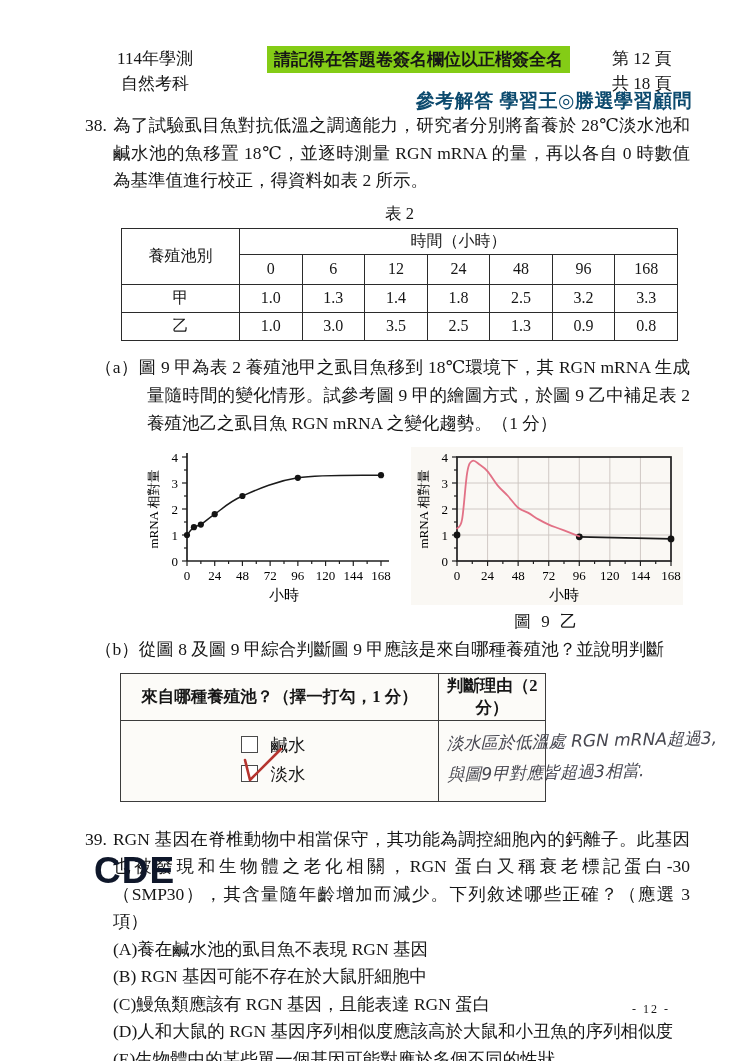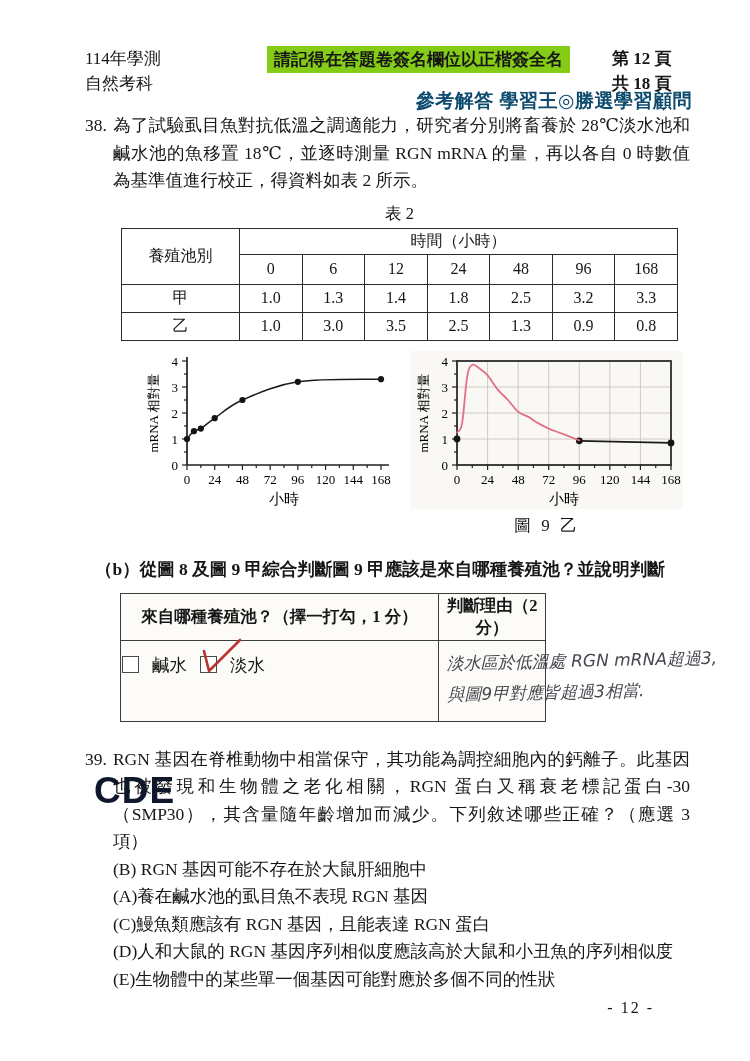--- a/index.html
+++ b/index.html
@@ -2,24 +2,24 @@
 <html><head>
 <meta charset="utf-8">
 <style>
   html,body{margin:0;padding:0;background:#e8e8e8;}
   .page{position:relative;width:750px;height:1061px;background:#ffffff;margin:0 auto;
         font-family:"Liberation Serif","DejaVu Serif",serif;color:#161616;overflow:hidden;}
   .content{padding:46px 60px 0 85px;}
 
   
   .header{display:flex;font-size:17px;line-height:25px;}
-  .h-left{width:140px;}
+  .h-left{width:140px;text-align:center;}
   .h-center{flex:1;text-align:center;}
   .notice{background:#84cc16;font-weight:bold;padding:1px 7px;display:inline-block;}
-  .h-right{width:78px;white-space:nowrap;font-weight:bold;}
+  .h-right{width:78px;white-space:nowrap;}
   .credit{position:absolute;right:58px;top:88px;color:#0c4a6e;font-weight:bold;
           font-family:"Liberation Sans","DejaVu Sans",sans-serif;font-size:19px;letter-spacing:0.5px;}
 
   
   .qpara{margin-top:16px;padding-left:28px;text-indent:-28px;font-size:17.5px;line-height:27.5px;text-align:justify;}
   .qnum{margin-right:6px;}
   .subpara{margin:12px 0 0 10px;padding-left:52px;text-indent:-52px;font-size:17.5px;line-height:28px;text-align:justify;}
 
   
   .t2wrap{width:557px;margin:8px 0 0 36px;}
@@ -34,35 +34,35 @@
   .fig{text-align:center;}
   .fig svg{display:block;font-family:"Liberation Serif","DejaVu Serif",serif;}
   .figcap{font-size:17px;margin-top:5px;letter-spacing:3px;}
 
   
   .ansbox{margin:10px 0 0 35px;width:426px;}
   table.ans{border-collapse:collapse;width:100%;table-layout:fixed;background:#fcfbf8;}
   .ans td{border:1.6px solid #3c3c3c;}
   .ans td.ah{height:31px;text-align:center;font-size:16.5px;font-weight:bold;}
   .ans td.abody{height:78px;vertical-align:top;position:relative;overflow:visible;}
-  .cbcol{padding-top:11px;display:flex;flex-direction:row;align-items:center;text-align:center;}
+  .cbcol{padding-top:11px;display:flex;flex-direction:column;align-items:center;gap:5px;text-align:center;}
   .cbrow{display:flex;align-items:center;gap:13px;font-size:17.5px;position:relative;width:78px;}
   .cbox{width:15px;height:15px;border:1.6px solid #4a4a4a;display:inline-block;flex:0 0 auto;background:#fff;}
   .checksvg{position:absolute;left:-10px;top:-20px;pointer-events:none;}
   .hand{position:absolute;left:8px;top:4px;width:320px;font-size:17px;line-height:31px;color:#474750;
         transform:rotate(-1.2deg);white-space:nowrap;font-style:italic;
         font-family:"DejaVu Sans","Liberation Sans",sans-serif;}
 
   
   .q39{position:relative;margin-top:24px;}
   .cde{position:absolute;left:-33px;top:24px;color:#0f172a;font-family:"Liberation Sans","DejaVu Sans",sans-serif;
        font-weight:bold;font-size:37px;letter-spacing:1px;margin-left:42px;}
   .opts{margin-left:28px;font-size:17.5px;line-height:27.5px;}
 
-  .pagenum{position:absolute;right:96px;bottom:44px;font-size:16px;letter-spacing:2px;}
+  .pagenum{position:absolute;right:80px;bottom:44px;font-size:12px;letter-spacing:2px;}
 </style>
 </head>
 <body>
 
 <div class="page">
   <div class="content">
 
     <div class="header">
       <div class="h-left">
         <div>114年學測</div>
@@ -126,20 +126,21 @@
           <td>3.5</td>
           <td>2.5</td>
           <td>1.3</td>
           <td>0.9</td>
           <td>0.8</td>
         </tr>
       </tbody>
         </table>
     </div>
 
+    <div class="subpara">（a）圖 9 甲為表 2 養殖池甲之虱目魚移到 18℃環境下，其 RGN mRNA 生成量隨時間的變化情形。試參考圖 9 甲的繪圖方式，於圖 9 乙中補足表 2 養殖池乙之虱目魚 RGN mRNA 之變化趨勢。（1 分）</div>
 
     <div class="charts">
       <div class="fig">
         <svg id="chartA" width="252" height="158">
             <line x1="46" y1="6" x2="46" y2="114" stroke="#1f1f1f" stroke-width="1.7"></line>
             <line x1="46" y1="114" x2="248" y2="114" stroke="#1f1f1f" stroke-width="1.7"></line>
             <line x1="46" y1="114" x2="46" y2="119" stroke="#1f1f1f" stroke-width="1.2"></line>
             <line x1="59.857142857142854" y1="114" x2="59.857142857142854" y2="117" stroke="#1f1f1f" stroke-width="1.2"></line>
             <line x1="73.71428571428571" y1="114" x2="73.71428571428571" y2="119" stroke="#1f1f1f" stroke-width="1.2"></line>
             <line x1="87.57142857142857" y1="114" x2="87.57142857142857" y2="117" stroke="#1f1f1f" stroke-width="1.2"></line>
@@ -243,21 +244,21 @@
             <line x1="168.28571428571428" y1="89.82" x2="260" y2="91.89999999999999" stroke="#1b1b1b" stroke-width="1.8"></line>
             <circle cx="46" cy="88" r="3.4" fill="#141414"></circle>
             <circle cx="168.28571428571428" cy="89.82" r="3.4" fill="#141414"></circle>
             <circle cx="260" cy="91.89999999999999" r="3.4" fill="#141414"></circle>
             <path d="M 46 81.5 C 46.84920634920635 79.98333333333333, 49.3968253968254 81.71666666666667, 51.095238095238095 72.4 C 52.79365079365079 63.08333333333334, 54.492063492063494 35.35, 56.19047619047619 25.6 C 57.888888888888886 15.85, 59.16269841269841 15.2, 61.285714285714285 13.899999999999999 C 63.40873015873016 12.599999999999998, 66.38095238095238 16.066666666666663, 68.92857142857143 17.799999999999997 C 71.47619047619048 19.53333333333333, 73.59920634920636 20.83333333333333, 76.57142857142857 24.299999999999997 C 79.54365079365078 27.766666666666666, 83.36507936507937 34.483333333333334, 86.76190476190476 38.6 C 90.15873015873015 42.71666666666667, 93.55555555555556 45.31666666666666, 96.95238095238095 49 C 100.34920634920634 52.68333333333334, 103.74603174603175 57.88333333333333, 107.14285714285714 60.7 C 110.53968253968253 63.51666666666667, 113.93650793650794 63.95, 117.33333333333333 65.9 C 120.73015873015872 67.85000000000001, 124.12698412698413 70.45, 127.52380952380952 72.4 C 130.9206349206349 74.35000000000001, 134.31746031746033 76.08333333333334, 137.71428571428572 77.60000000000001 C 141.11111111111111 79.11666666666667, 144.5079365079365 80.2, 147.9047619047619 81.5 C 151.3015873015873 82.8, 154.6984126984127 84.1, 158.0952380952381 85.39999999999999 C 161.4920634920635 86.69999999999999, 166.58730158730157 88.64999999999999, 168.28571428571428 89.3" fill="none" stroke="#e0697f" stroke-width="1.8" stroke-linecap="round" opacity="0.95"></path>
           </svg>
         <div class="figcap">圖 9 乙</div>
       </div>
     </div>
 
-    <div class="subpara" style="margin-top:18px;font-weight:bold;">（b）從圖 8 及圖 9 甲綜合判斷圖 9 甲應該是來自哪種養殖池？並說明判斷</div>
+    <div class="subpara" style="margin-top:2px;">（b）從圖 8 及圖 9 甲綜合判斷圖 9 甲應該是來自哪種養殖池？並說明判斷</div>
 
     <div class="ansbox">
       <table class="ans">
         <colgroup>
             <col style="width:318px">
             <col>
           </colgroup>
         <tbody>
             <tr>
           <td class="ah">來自哪種養殖池？（擇一打勾，1 分）</td>
@@ -289,22 +290,22 @@
       </tbody>
         </table>
     </div>
 
     <div class="q39">
       <div class="cde">CDE</div>
       <div class="qpara" style="margin-top:0;">
         <span class="qnum">39.</span><span>RGN 基因在脊椎動物中相當保守，其功能為調控細胞內的鈣離子。此基因也被發現和生物體之老化相關，RGN 蛋白又稱衰老標記蛋白-30（SMP30），其含量隨年齡增加而減少。下列敘述哪些正確？（應選 3 項）</span>
       </div>
       <div class="opts">
+        <div>(A)養在鹹水池的虱目魚不表現 RGN 基因</div>
         <div>(B) RGN 基因可能不存在於大鼠肝細胞中</div>
-        <div>(A)養在鹹水池的虱目魚不表現 RGN 基因</div>
         <div>(C)鰻魚類應該有 RGN 基因，且能表達 RGN 蛋白</div>
         <div>(D)人和大鼠的 RGN 基因序列相似度應該高於大鼠和小丑魚的序列相似度</div>
         <div>(E)生物體中的某些單一個基因可能對應於多個不同的性狀</div>
       </div>
     </div>
 
   </div>
 
   <div class="pagenum">- 12 -</div>
 </div>

